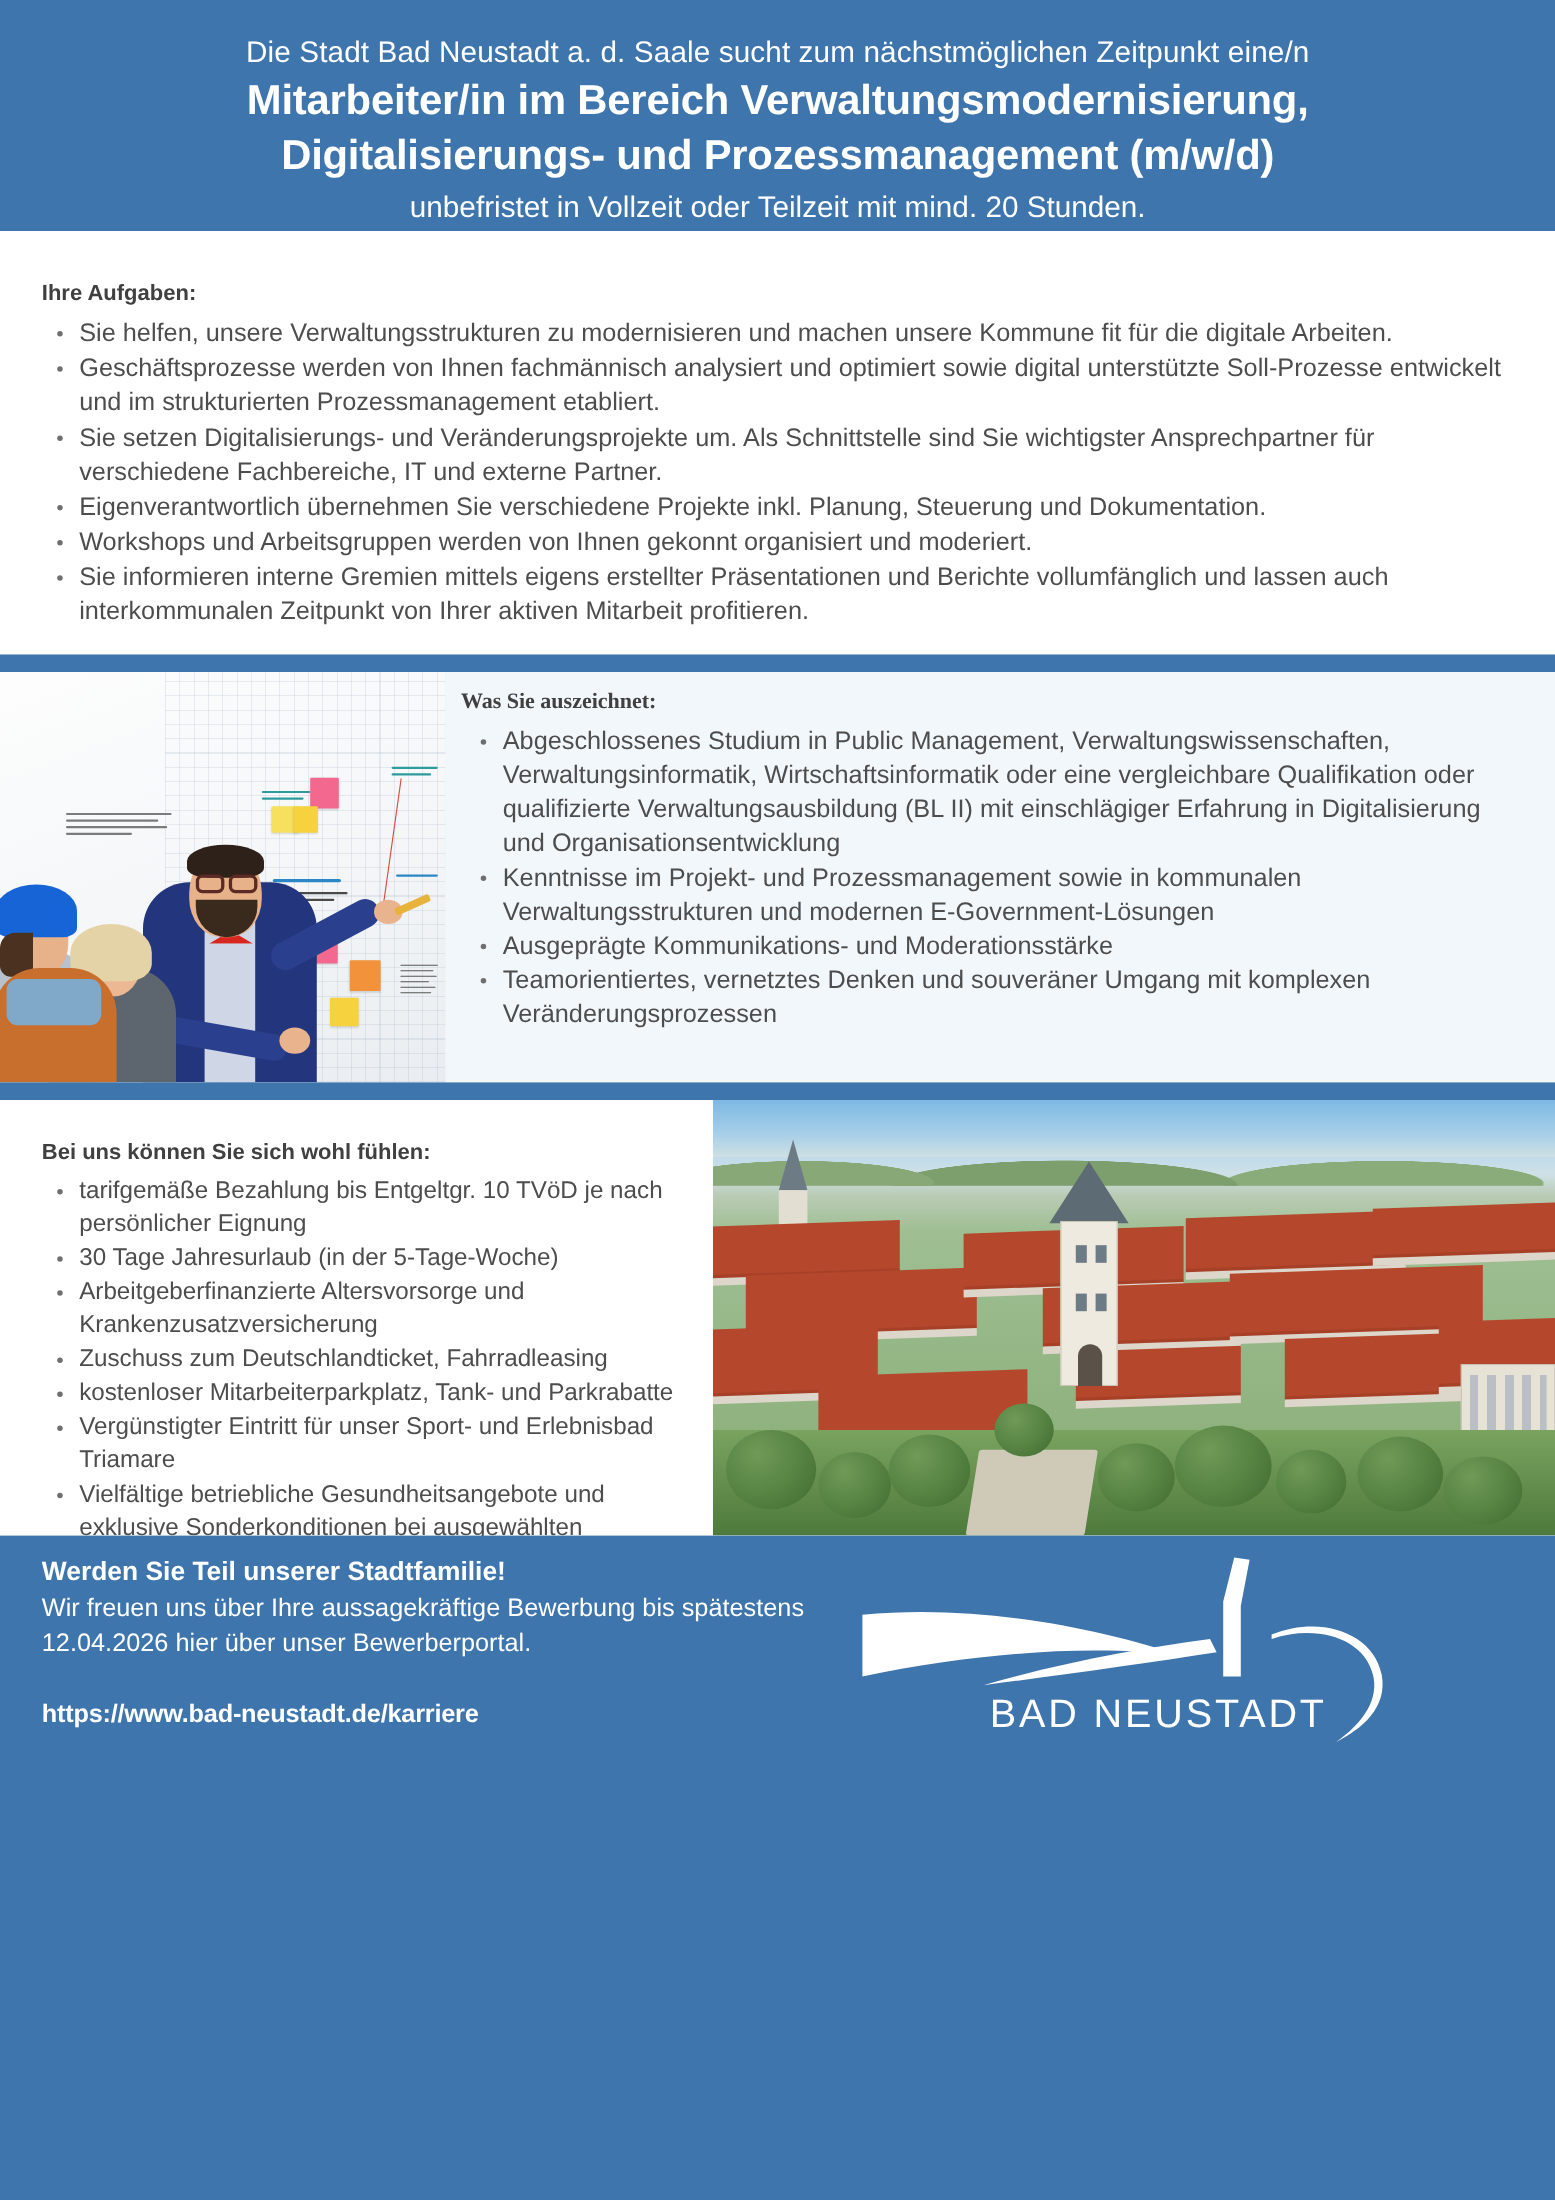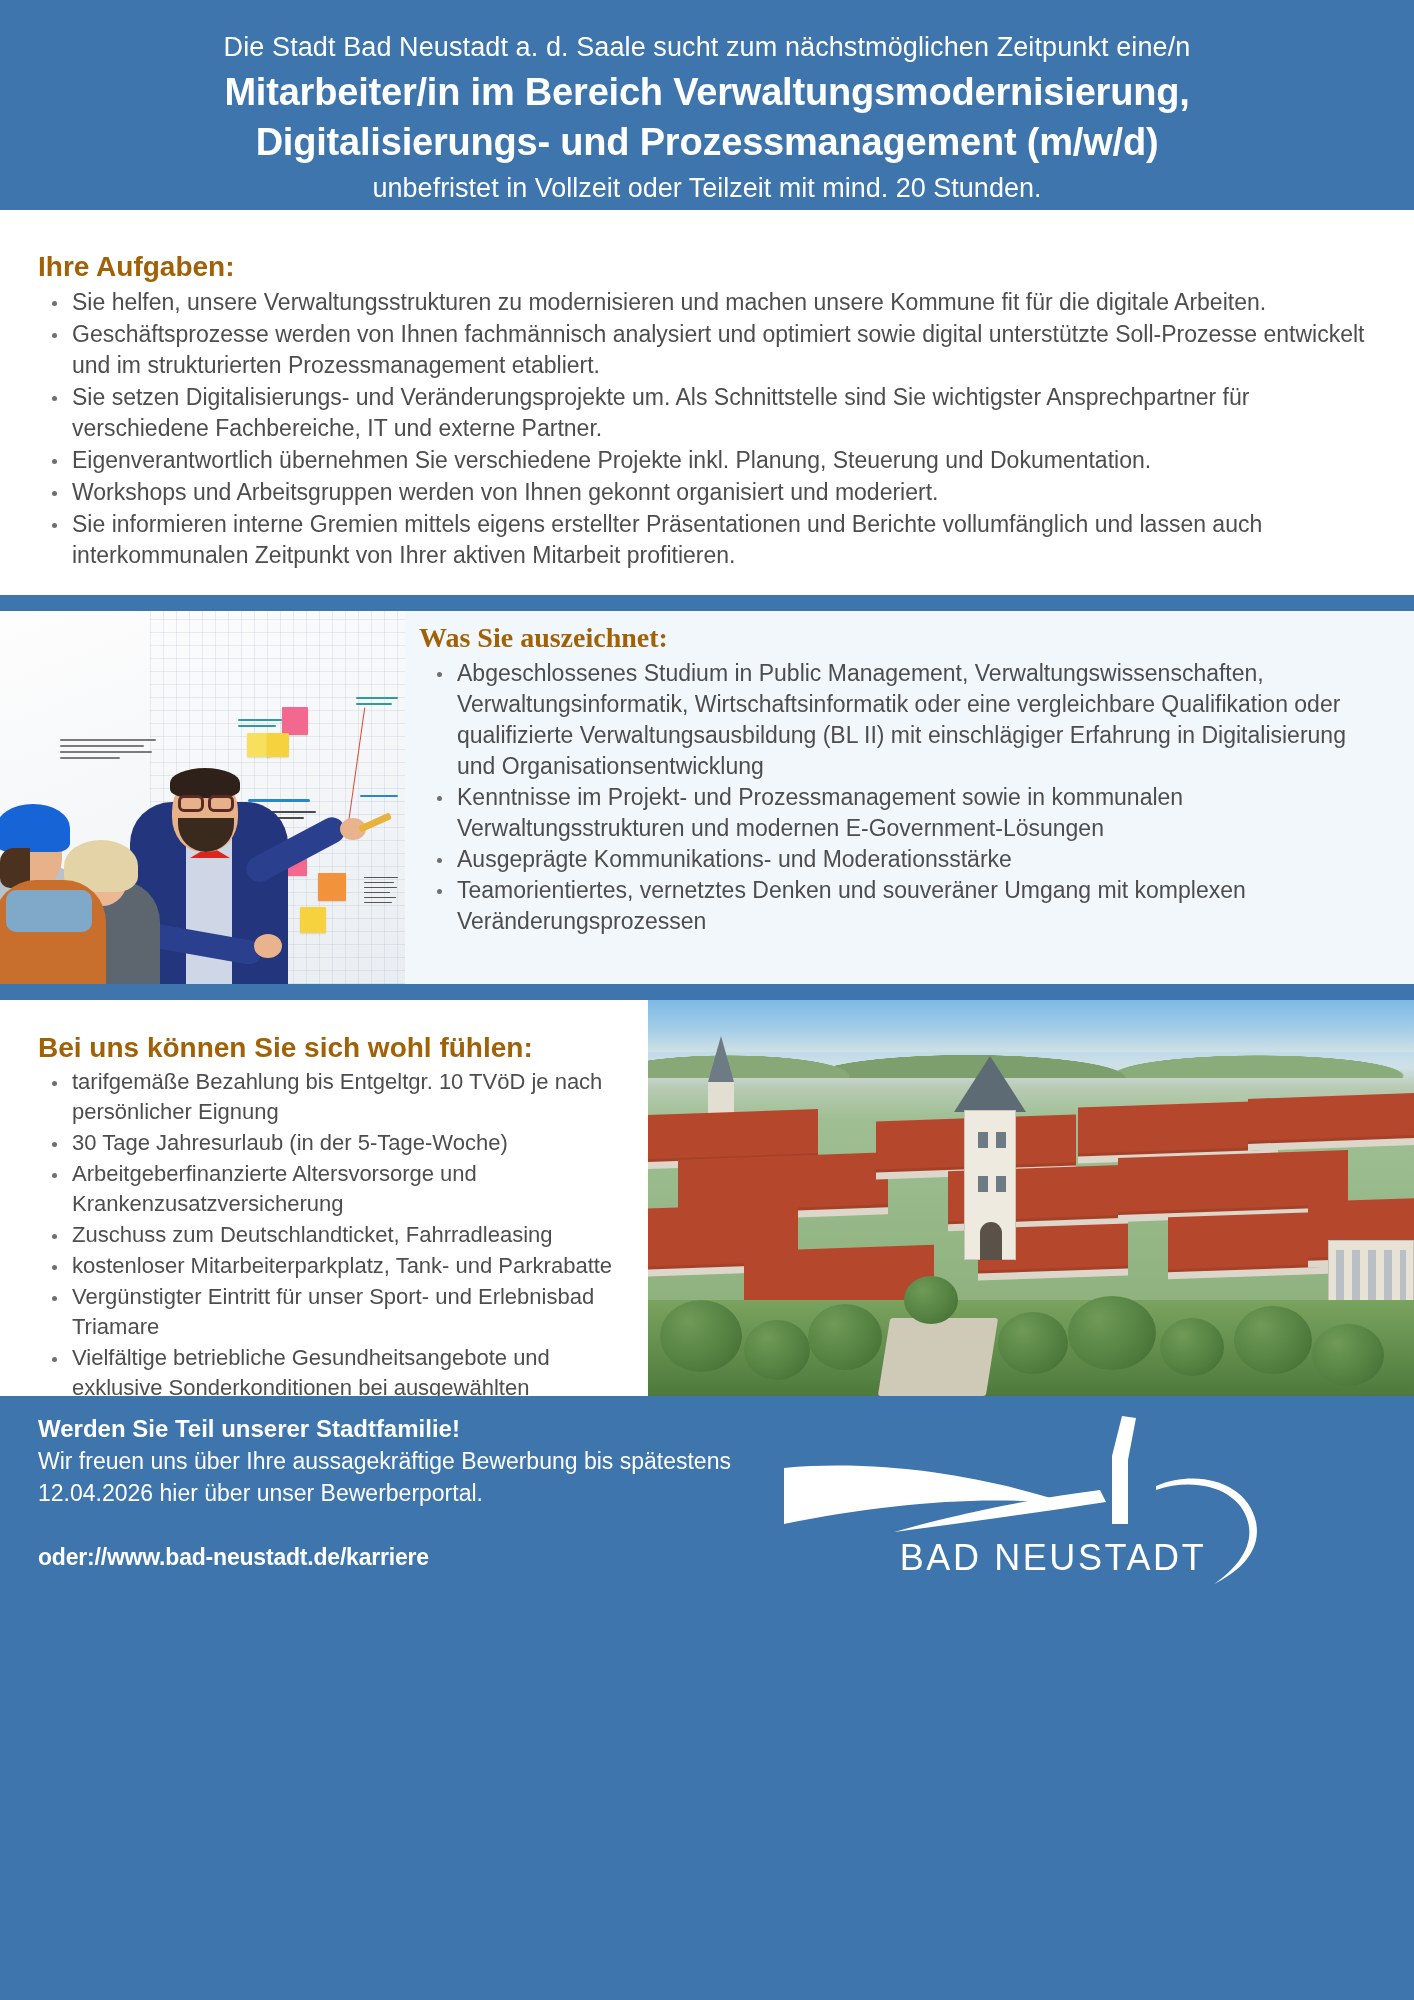--- a/index.html
+++ b/index.html
@@ -43,22 +43,22 @@
   }
   .header-line4 {
     font-size: 27px;
     line-height: 36px;
     font-weight: 400;
     padding-top: 4px;
   }
 
   
   .sec-heading {
-    color: #a16207;
-    font-size: 28px;
+    color: #404040;
+    font-size: 20px;
     font-weight: 700;
     line-height: 30px;
   }
 
   
   ul.bullets {
     list-style: none;
     margin: 0;
     padding: 0;
   }
@@ -514,21 +514,21 @@
     </div>
   </div>
 
   <div class="footer">
     <div class="footer-text">
       <div class="footer-head">Werden Sie Teil unserer Stadtfamilie!</div>
       <div class="footer-para">
         <span>Wir freuen uns über Ihre aussagekräftige Bewerbung bis spätestens </span><b>12.04.2026</b><span> hier über unser Bewerberportal.</span>
       </div>
     </div>
-    <div class="footer-url">oder://www.bad-neustadt.de/karriere</div>
+    <div class="footer-url">https://www.bad-neustadt.de/karriere</div>
 
     <div class="logo">
       <svg width="620" height="185" viewBox="0 0 620 185">
         <path d="M14 62 C 120 52, 230 74, 306 100 C 230 88, 120 96, 14 118 Z" fill="#ffffff"></path>
         <path d="M124 126 C 200 104, 270 92, 330 84 L 336 96 C 272 106, 200 116, 124 126 Z" fill="#ffffff"></path>
         <path d="M352 10 L 366 12 L 358 54 L 358 118 L 342 118 L 342 50 Z" fill="#ffffff"></path>
         <path d="M386 80 C 430 62, 478 78, 486 116 C 492 146, 468 166, 444 178
                  C 470 160, 484 138, 478 116 C 470 84, 428 70, 386 84 Z" fill="#ffffff"></path>
       </svg>
       <div class="logo-word">BAD NEUSTADT</div>

